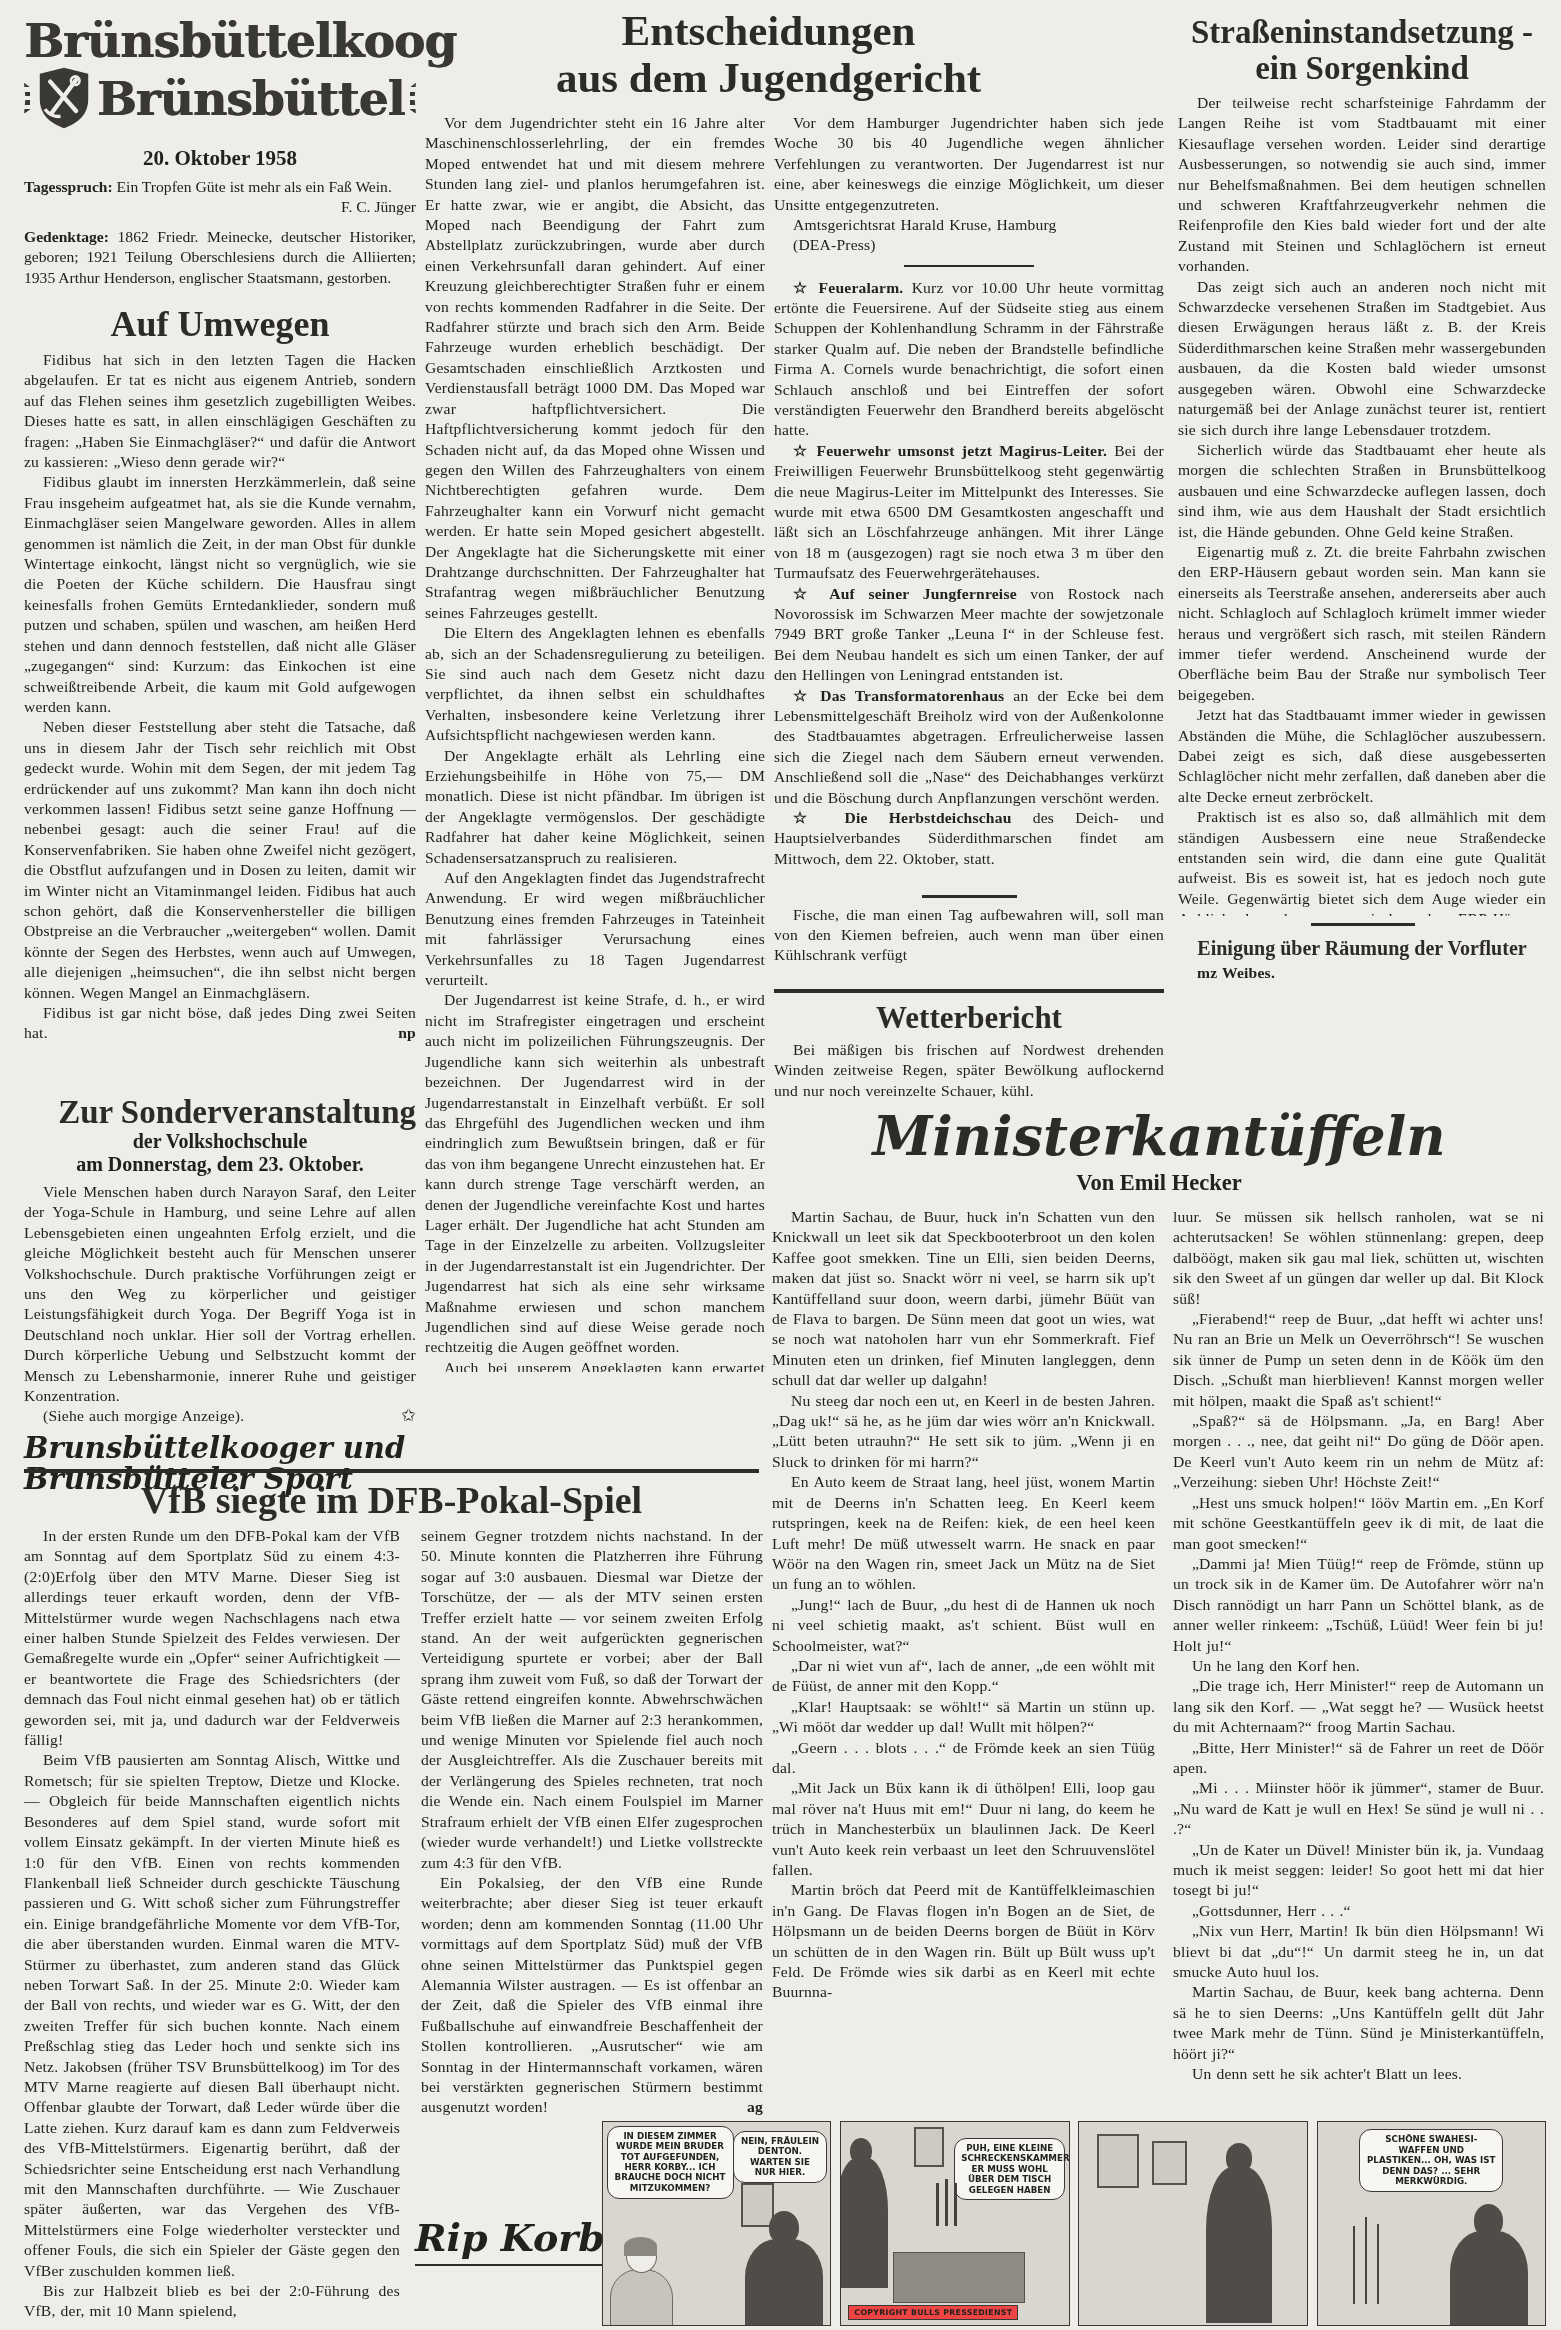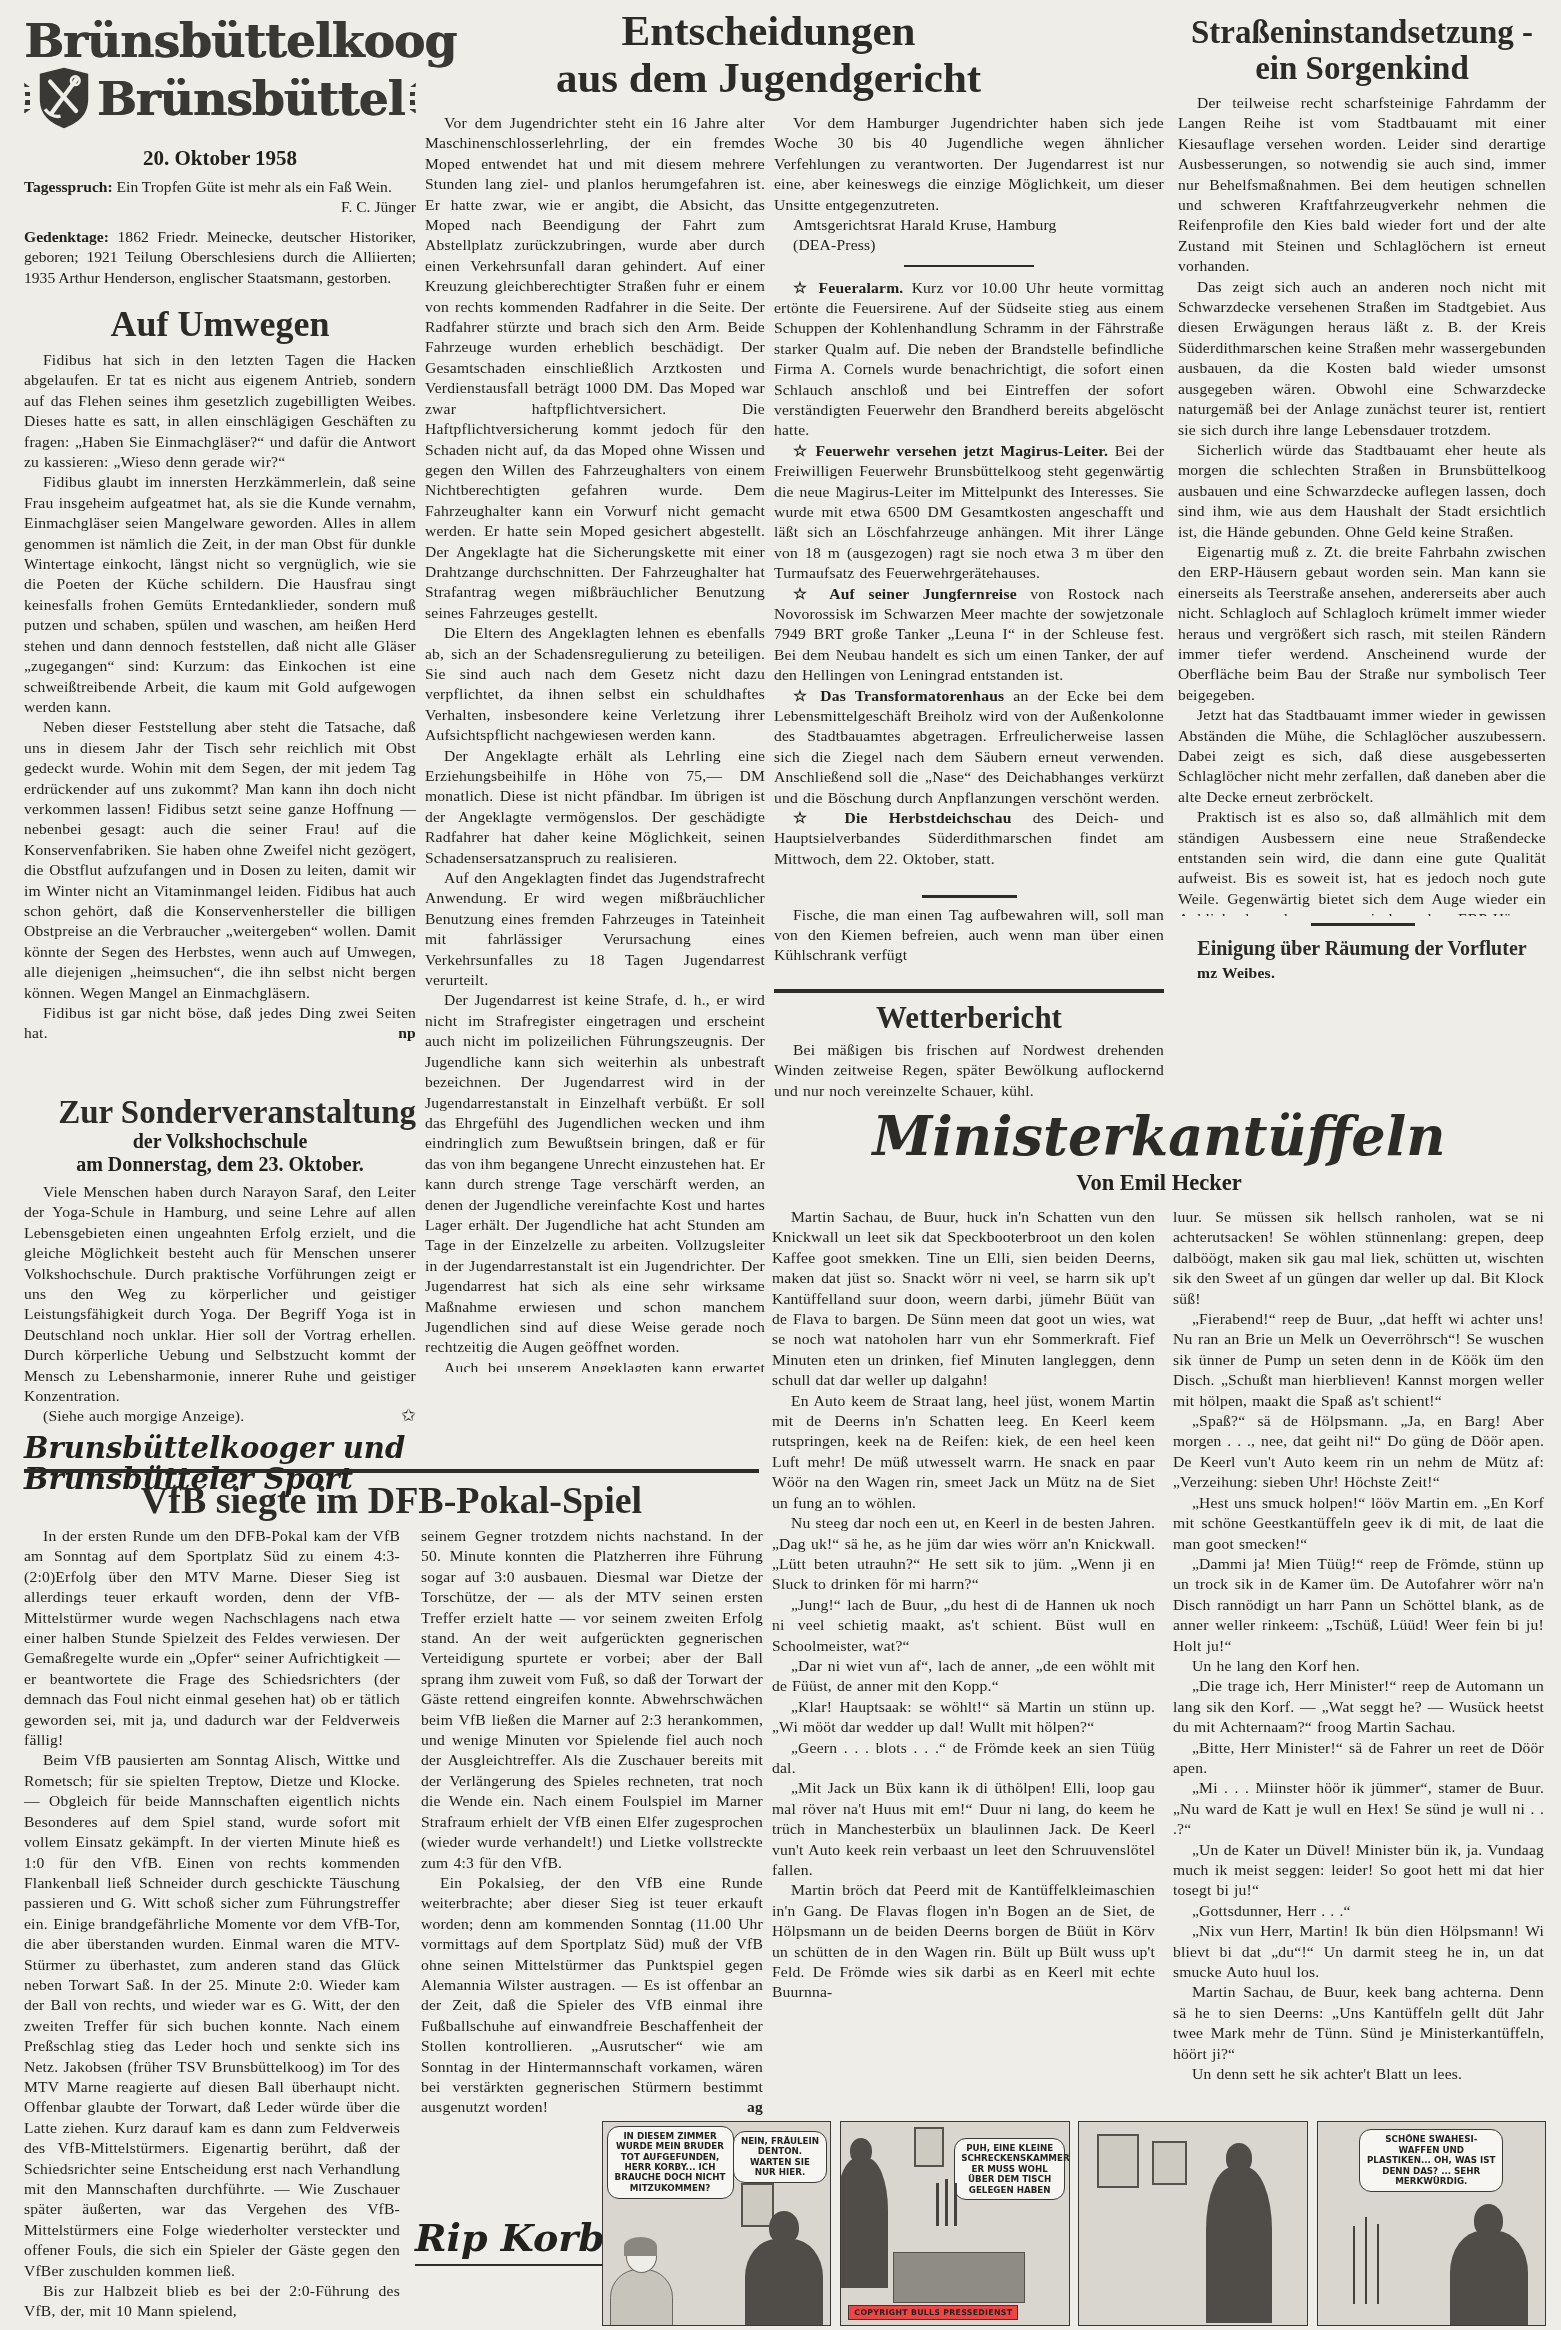--- a/index.html
+++ b/index.html
@@ -151,21 +151,21 @@
 
   <section class="abs col" style="left:774px;top:113px;width:390px;height:779px;">
     <p><span>Vor dem Hamburger Jugendrichter haben sich jede Woche 30 bis 40 Jugendliche wegen ähnlicher Verfehlungen zu verantworten. Der Jugendarrest ist nur eine, aber keineswegs die einzige Möglichkeit, um dieser Unsitte entgegenzutreten.</span></p>
     <p class="sigline">Amtsgerichtsrat Harald Kruse, Hamburg</p>
     <p class="agency">(DEA-Press)</p>
     <div class="shortrule" style="width:130px;margin:8.7px auto 10.4px auto;"></div>
     <p><span class="star">☆</span>
        <b class="lead">Feueralarm.</b>
        <span>Kurz vor 10.00 Uhr heute vormittag ertönte die Feuersirene. Auf der Südseite stieg aus einem Schuppen der Kohlenhandlung Schramm in der Fährstraße starker Qualm auf. Die neben der Brandstelle befindliche Firma A. Cornels wurde benachrichtigt, die sofort einen Schlauch anschloß und bei Eintreffen der sofort verständigten Feuerwehr den Brandherd bereits abgelöscht hatte.</span></p>
     <p><span class="star">☆</span>
-       <b class="lead">Feuerwehr versehen jetzt Magirus-Leiter.</b>
+       <b class="lead">Feuerwehr umsonst jetzt Magirus-Leiter.</b>
        <span>Bei der Freiwilligen Feuerwehr Brunsbüttelkoog steht gegenwärtig die neue Magirus-Leiter im Mittelpunkt des Interesses. Sie wurde mit etwa 6500 DM Gesamtkosten angeschafft und läßt sich an Löschfahrzeuge anhängen. Mit ihrer Länge von 18 m (ausgezogen) ragt sie noch etwa 3 m über den Turmaufsatz des Feuerwehrgerätehauses.</span></p>
     <p><span class="star">☆</span>
        <b class="lead">Auf seiner Jungfernreise</b>
        <span>von Rostock nach Novorossisk im Schwarzen Meer machte der sowjetzonale 7949 BRT große Tanker „Leuna I“ in der Schleuse fest. Bei dem Neubau handelt es sich um einen Tanker, der auf den Hellingen von Leningrad entstanden ist.</span></p>
     <p><span class="star">☆</span>
        <b class="lead">Das Transformatorenhaus</b>
        <span>an der Ecke bei dem Lebensmittelgeschäft Breiholz wird von der Außenkolonne des Stadtbauamtes abgetragen. Erfreulicherweise lassen sich die Ziegel nach dem Säubern erneut verwenden. Anschließend soll die „Nase“ des Deichabhanges verkürzt und die Böschung durch Anpflanzungen verschönt werden.</span></p>
     <p><span class="star">☆</span>
        <b class="lead">Die Herbstdeichschau</b>
        <span>des Deich- und Hauptsielverbandes Süderdithmarschen findet am Mittwoch, dem 22. Oktober, statt.</span></p>
@@ -202,22 +202,22 @@
     <h3 class="h-vor" style="margin-bottom:3.5px;">Einigung über Räumung der Vorfluter</h3>
     <p><b class="lead">mz Weibes.</b>
        <span></span></p>
   </section>
 
   <h2 class="abs h-min" style="left:772px;top:1108px;width:774px;">Ministerkantüffeln</h2>
   <div class="abs h-byline" style="left:772px;top:1171px;width:774px;">Von Emil Hecker</div>
 
   <section class="abs col" style="left:772px;top:1207px;width:383px;height:911px;">
     <p><span>Martin Sachau, de Buur, huck in'n Schatten vun den Knickwall un leet sik dat Speckbooterbroot un den kolen Kaffee goot smekken. Tine un Elli, sien beiden Deerns, maken dat jüst so. Snackt wörr ni veel, se harrn sik up't Kantüffelland suur doon, weern darbi, jümehr Büüt van de Flava to bargen. De Sünn meen dat goot un wies, wat se noch wat natoholen harr vun ehr Sommerkraft. Fief Minuten eten un drinken, fief Minuten langleggen, denn schull dat dar weller up dalgahn!</span></p>
+    <p><span>Nu steeg dar noch een ut, en Keerl in de besten Jahren. „Dag uk!“ sä he, as he jüm dar wies wörr an'n Knickwall. „Lütt beten utrauhn?“ He sett sik to jüm. „Wenn ji en Sluck to drinken för mi harrn?“</span></p>
     <p><span>En Auto keem de Straat lang, heel jüst, wonem Martin mit de Deerns in'n Schatten leeg. En Keerl keem rutspringen, keek na de Reifen: kiek, de een heel keen Luft mehr! De müß utwesselt warrn. He snack en paar Wöör na den Wagen rin, smeet Jack un Mütz na de Siet un fung an to wöhlen.</span></p>
-    <p><span>Nu steeg dar noch een ut, en Keerl in de besten Jahren. „Dag uk!“ sä he, as he jüm dar wies wörr an'n Knickwall. „Lütt beten utrauhn?“ He sett sik to jüm. „Wenn ji en Sluck to drinken för mi harrn?“</span></p>
     <p><span>„Jung!“ lach de Buur, „du hest di de Hannen uk noch ni veel schietig maakt, as't schient. Büst wull en Schoolmeister, wat?“</span></p>
     <p><span>„Dar ni wiet vun af“, lach de anner, „de een wöhlt mit de Füüst, de anner mit den Kopp.“</span></p>
     <p><span>„Klar! Hauptsaak: se wöhlt!“ sä Martin un stünn up. „Wi mööt dar wedder up dal! Wullt mit hölpen?“</span></p>
     <p><span>„Geern . . . blots . . .“ de Frömde keek an sien Tüüg dal.</span></p>
     <p><span>„Mit Jack un Büx kann ik di üthölpen! Elli, loop gau mal röver na't Huus mit em!“ Duur ni lang, do keem he trüch in Manchesterbüx un blaulinnen Jack. De Keerl vun't Auto keek rein verbaast un leet den Schruuvenslötel fallen.</span></p>
     <p><span>Martin bröch dat Peerd mit de Kantüffelkleimaschien in'n Gang. De Flavas flogen in'n Bogen an de Siet, de Hölpsmann un de beiden Deerns borgen de Büüt in Körv un schütten de in den Wagen rin. Bült up Bült wuss up't Feld. De Frömde wies sik darbi as en Keerl mit echte Buurnna-</span></p>
   </section>
 
   <section class="abs col" style="left:1173px;top:1207px;width:371px;height:911px;">
     <p style="text-indent:0;"><span>luur. Se müssen sik hellsch ranholen, wat se ni achterutsacken! Se wöhlen stünnenlang: grepen, deep dalböögt, maken sik gau mal liek, schütten ut, wischten sik den Sweet af un güngen dar weller up dal. Bit Klock süß!</span></p>

